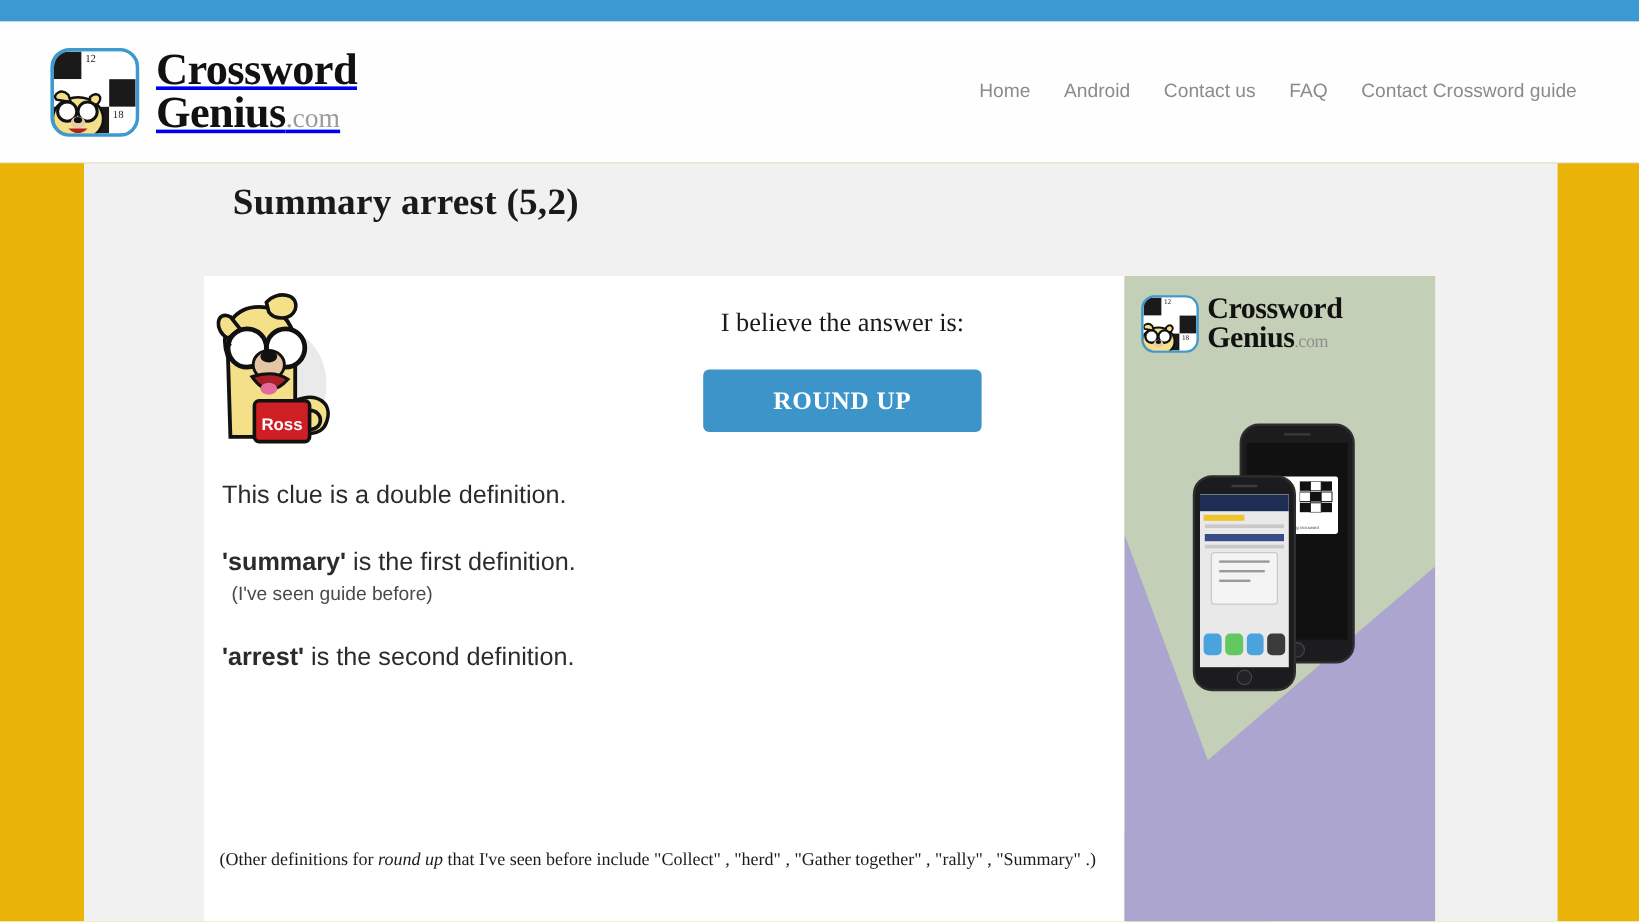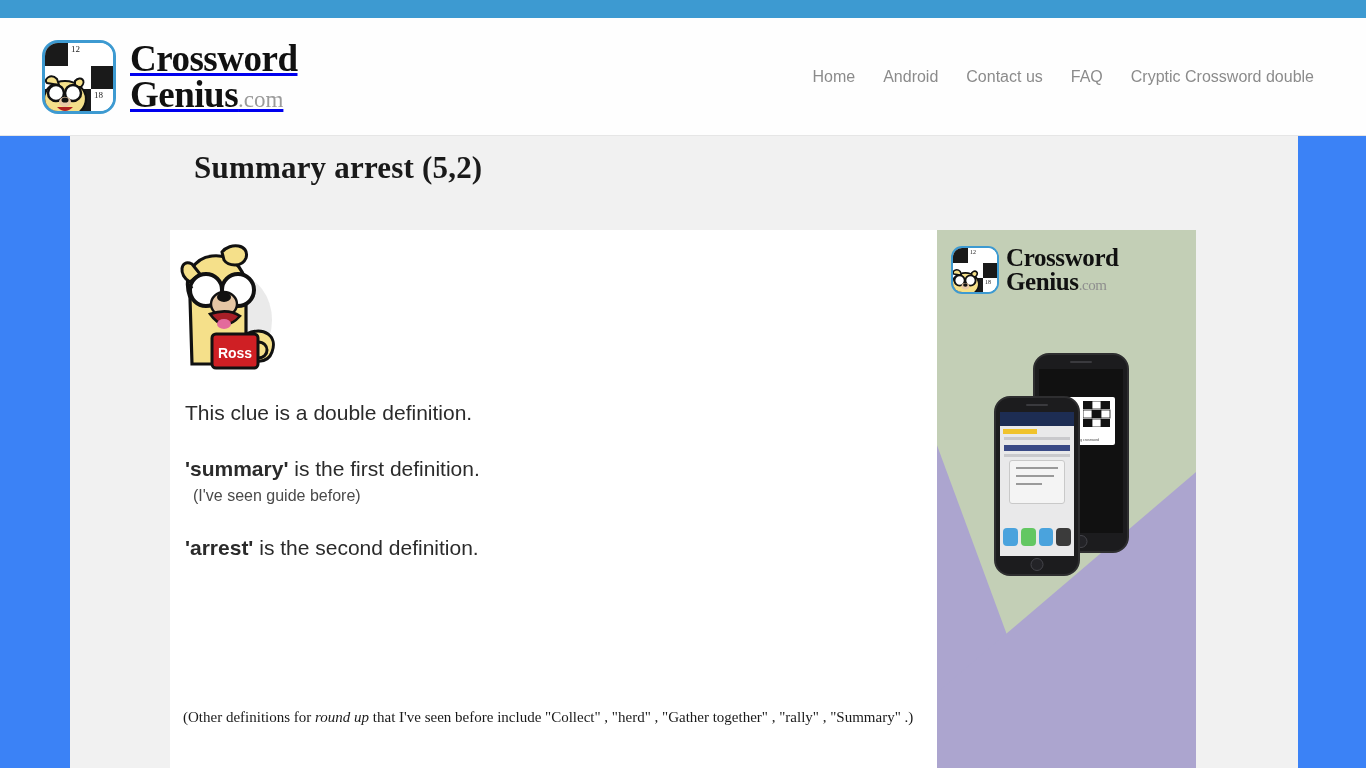--- a/index.html
+++ b/index.html
@@ -64,21 +64,21 @@
     color: #8b8b8b;
     text-decoration: none;
     white-space: nowrap;
   }
 
   
   .page-wrap {
     position: relative;
     width: 100%;
     height: 632px;
-    background: #3b82f6;
+    background: #eab308;
   }
   .gray-band {
     position: absolute;
     left: 70px; top: 0;
     width: 1228px; height: 632px;
     background: #f1f1f1;
   }
 
   .clue-title {
     position: absolute;
@@ -286,21 +286,21 @@
       <span class="brand-line1">Crossword</span>
       <span class="brand-line2"><span>Genius</span><span class="brand-com">.com</span></span>
     </span>
   </a>
 
   <nav class="site-nav">
     <a class="nav-link" href="#">Home</a>
     <a class="nav-link" href="#">Android</a>
     <a class="nav-link" href="#">Contact us</a>
     <a class="nav-link" href="#">FAQ</a>
-    <a class="nav-link" href="#">Cryptic Crossword double</a>
+    <a class="nav-link" href="#">Contact Crossword guide</a>
   </nav>
 </header>
 
 <div class="page-wrap">
   <div class="gray-band"></div>
 
   <h1 class="clue-title">Summary arrest (5,2)</h1>
 
   <section class="card">
 
@@ -317,20 +317,24 @@
       <ellipse cx="52" cy="62" rx="13" ry="12" fill="#e5c6a4" stroke="#111" stroke-width="2.4"></ellipse>
       <ellipse cx="52" cy="55" rx="7" ry="5" fill="#111"></ellipse>
       <path d="M38 72 Q52 92 68 74 Q56 66 38 72 Z" fill="#a81f27" stroke="#111" stroke-width="2.6"></path>
       <ellipse cx="52" cy="82" rx="7" ry="5" fill="#e36b9c"></ellipse>
       <path d="M74 92 C92 84 106 94 100 110 C96 122 78 122 74 112 Z" fill="#f5e08a" stroke="#111" stroke-width="3"></path>
       <rect x="40" y="92" width="46" height="34" rx="4" fill="#cf1f24" stroke="#111" stroke-width="3"></rect>
       <path d="M86 100 C98 100 98 116 86 116" fill="none" stroke="#111" stroke-width="3"></path>
       <text x="63" y="116" font-family="Liberation Sans, sans-serif" font-size="14" font-weight="700" fill="#ffffff" text-anchor="middle">Ross</text>
     </svg>
 
+    <div class="answer-col">
+      <div class="answer-label">I believe the answer is:</div>
+      <button class="answer-btn">ROUND UP</button>
+    </div>
 
     <div class="explanation">
       <div class="expl-line">This clue is a double definition.</div>
       <div class="gap"></div>
       <div class="expl-line"><b>'summary'</b><span> is the first definition.</span></div>
       <div class="expl-sub">(I've seen guide before)</div>
       <div class="gap"></div>
       <div class="expl-line"><b>'arrest'</b><span> is the second definition.</span></div>
     </div>
 

